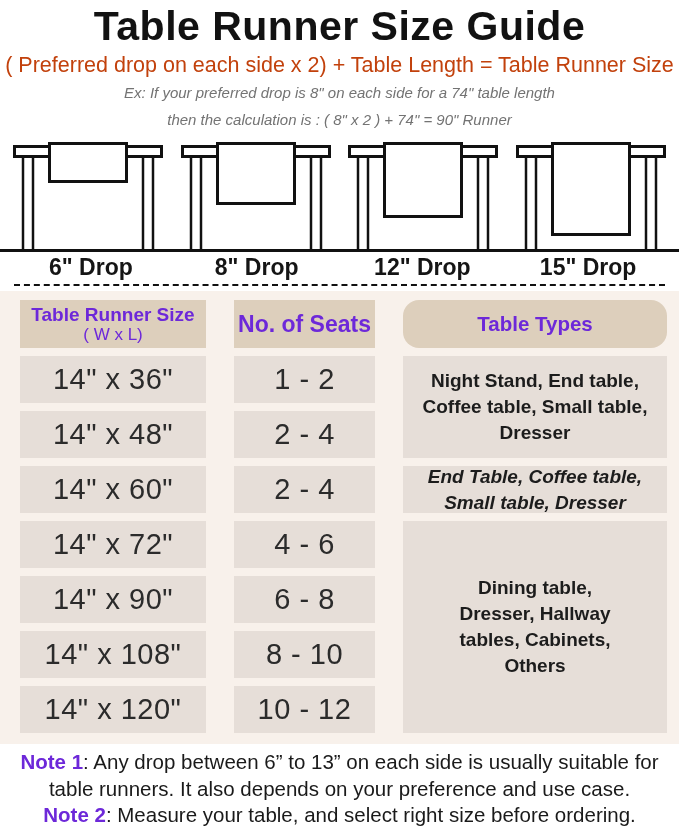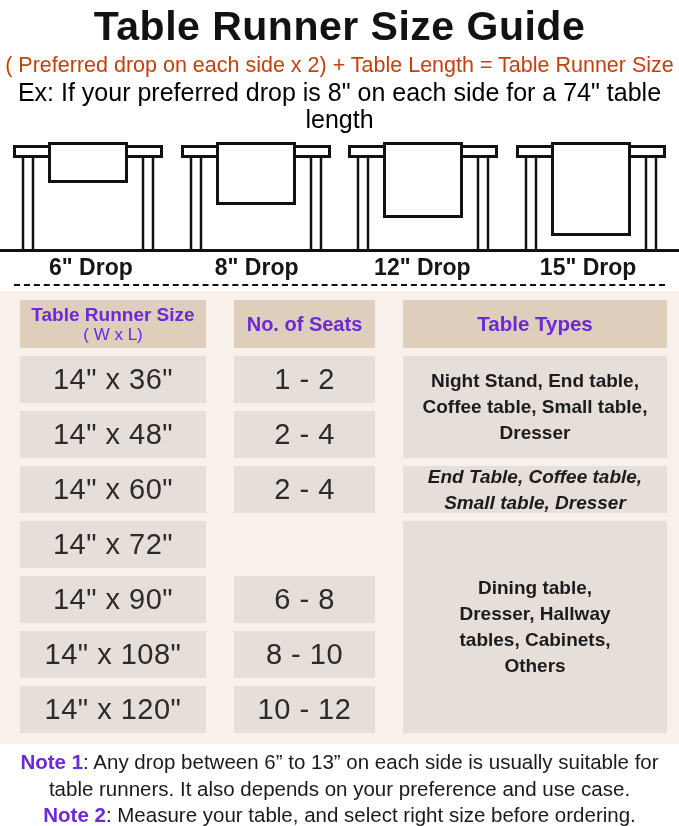--- a/index.html
+++ b/index.html
@@ -5,21 +5,21 @@
   * { margin: 0; padding: 0; box-sizing: border-box; }
   html, body { background: #ffffff; }
   body { width: 679px; font-family: "Liberation Sans", sans-serif; color: #1f1f1f; }
   .page { width: 679px; height: 826px; overflow: hidden; background: #ffffff; }
 
   .title {
     text-align: center; font-size: 41px; font-weight: bold; letter-spacing: 0.5px;
     color: #121212; margin-top: 3px; line-height: 47px;
   }
   .formula { text-align: center; font-size: 21.5px; line-height: 27px; margin-top: 2px; color: #c2410c; }
-  .ex-line { text-align: center; font-size: 25px; line-height: 27px; color: #000000; }
+  .ex-line { text-align: center; font-size: 15px; line-height: 27px; color: #737373; font-style: italic; }
 
   .diagrams {
     display: flex; justify-content: space-between; align-items: flex-end;
     padding: 0 8px; margin-top: 9px; height: 107px;
   }
   .diagram-svg { display: block; }
   .diagram-svg rect { fill: #ffffff; stroke: #111111; stroke-width: 3; }
   .diagram-svg line { stroke: #111111; stroke-width: 2.5; }
   .ground-line { height: 0; border-top: 3px solid #111111; }
 
@@ -37,22 +37,22 @@
     column-gap: 28px; row-gap: 8px;
   }
   .cell {
     display: flex; flex-direction: column; align-items: center; justify-content: center;
     text-align: center;
   }
   .hcell { background: #ddcfbc; color: #6d28d9; }
   .dcell { background: #e6ded8; }
   .size-h-title { font-size: 19px; font-weight: bold; line-height: 21px; }
   .size-h-sub { font-size: 17px; line-height: 19px; }
-  .seats-h { font-size: 20px; font-weight: bold; }
-  .types-h { font-size: 20.5px; font-weight: bold; }
+  .seats-h { font-size: 23px; font-weight: bold; }
+  .types-h { font-size: 20.5px; font-weight: bold; border-radius: 16px; }
   .num-cell { font-size: 29px; color: #2b2b2b; letter-spacing: 0.5px; }
   .types-cell { font-size: 19px; font-weight: bold; color: #1c1c1c; line-height: 26px; }
   .types-cell span { display: block; }
   .w-a span { max-width: 232px; }
   .w-b span { max-width: 248px; }
   .w-c span { max-width: 192px; }
 
   .col1 { grid-column: 1; } .col2 { grid-column: 2; } .col3 { grid-column: 3; }
   .row1 { grid-row: 2; } .row2 { grid-row: 3; } .row3 { grid-row: 4; } .row4 { grid-row: 5; }
   .row5 { grid-row: 6; } .row6 { grid-row: 7; } .row7 { grid-row: 8; }
@@ -65,20 +65,21 @@
   .notes b { font-weight: bold; color: #6d28d9; }
 </style>
 </head>
 <body>
 
 <div class="page">
 
   <h1 class="title">Table Runner Size Guide</h1>
   <p class="formula">( Preferred drop on each side x 2) + Table Length = Table Runner Size</p>
   <p class="ex-line">Ex: If your preferred drop is 8" on each side for a 74" table length</p>
+  <p class="ex-line">then the calculation is : ( 8" x 2 ) + 74" = 90" Runner</p>
 
   <div class="diagrams">
     <svg class="diagram-svg" width="160" height="107" viewBox="0 0 160 107">
       <rect x="6.5" y="4.5" width="147" height="10"></rect>
       <line x1="15" y1="14" x2="15" y2="107"></line>
         <line x1="25" y1="14" x2="25" y2="107"></line>
       <line x1="135" y1="14" x2="135" y2="107"></line>
         <line x1="145" y1="14" x2="145" y2="107"></line>
       <rect x="41.5" y="1.5" width="77" height="38"></rect>
     </svg>
@@ -131,20 +132,21 @@
     <div class="cell dcell num-cell col1 row2">14" x 48"</div>
     <div class="cell dcell num-cell col1 row3">14" x 60"</div>
     <div class="cell dcell num-cell col1 row4">14" x 72"</div>
     <div class="cell dcell num-cell col1 row5">14" x 90"</div>
     <div class="cell dcell num-cell col1 row6">14" x 108"</div>
     <div class="cell dcell num-cell col1 row7">14" x 120"</div>
 
     <div class="cell dcell num-cell col2 row1">1 - 2</div>
     <div class="cell dcell num-cell col2 row2">2 - 4</div>
     <div class="cell dcell num-cell col2 row3">2 - 4</div>
+    <div class="cell dcell num-cell col2 row4">4 - 6</div>
     <div class="cell dcell num-cell col2 row5">6 - 8</div>
     <div class="cell dcell num-cell col2 row6">8 - 10</div>
     <div class="cell dcell num-cell col2 row7">10 - 12</div>
 
     <div class="cell dcell types-cell w-a col3 span-a">
       <span>Night Stand, End table, Coffee table, Small table, Dresser</span>
     </div>
     <div class="cell dcell types-cell w-b col3 span-b">
       <span>End Table, Coffee table, Small table, Dresser</span>
     </div>

